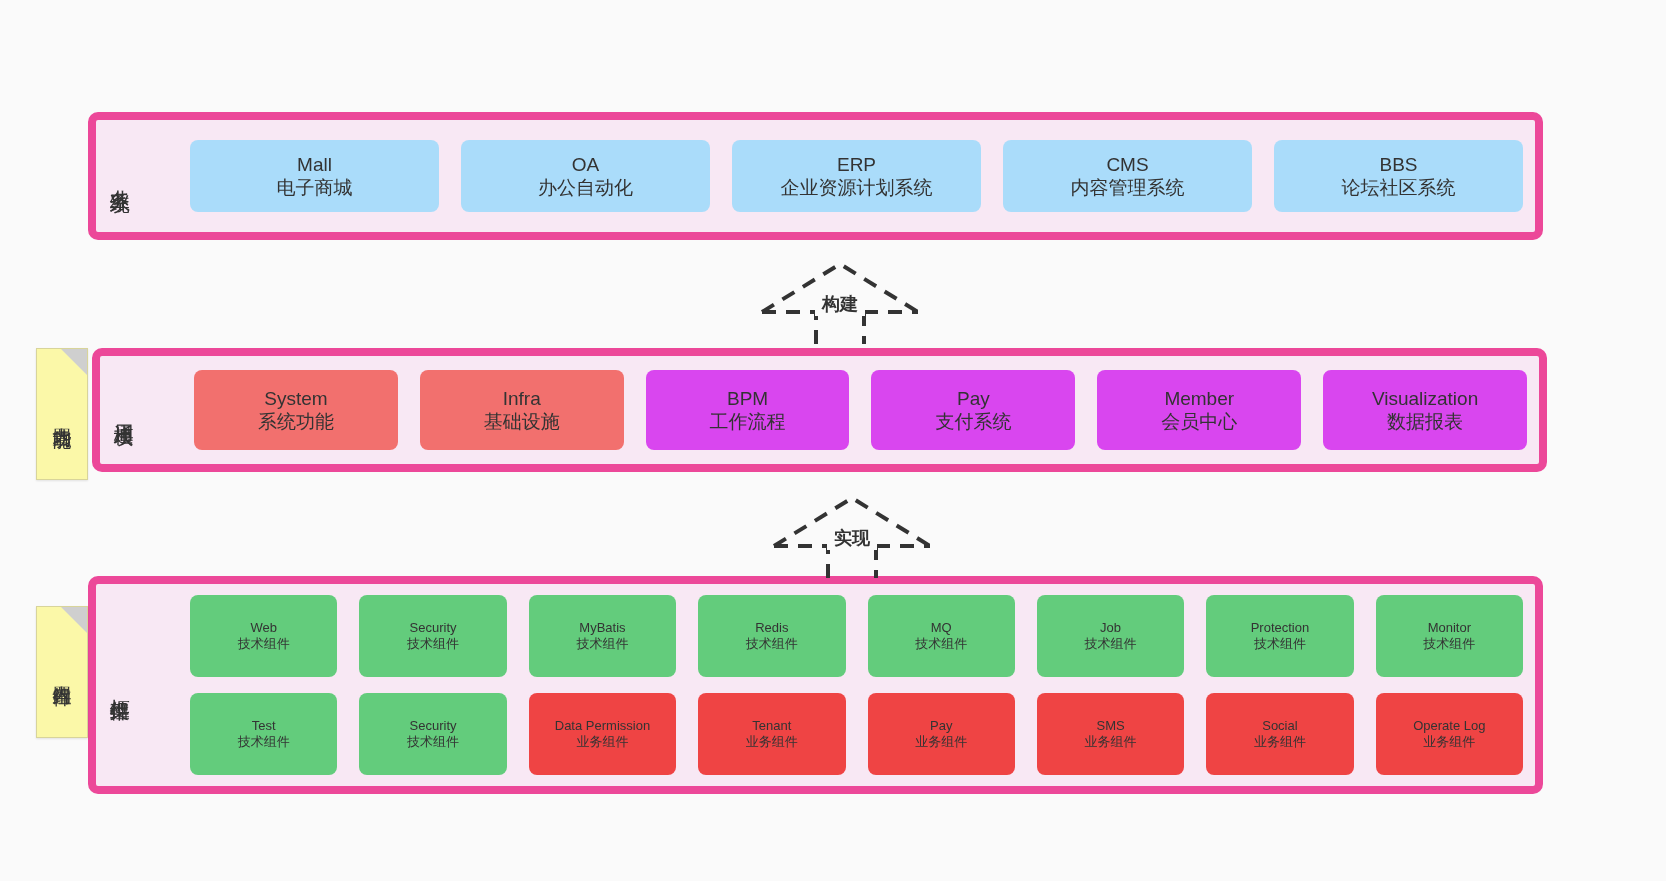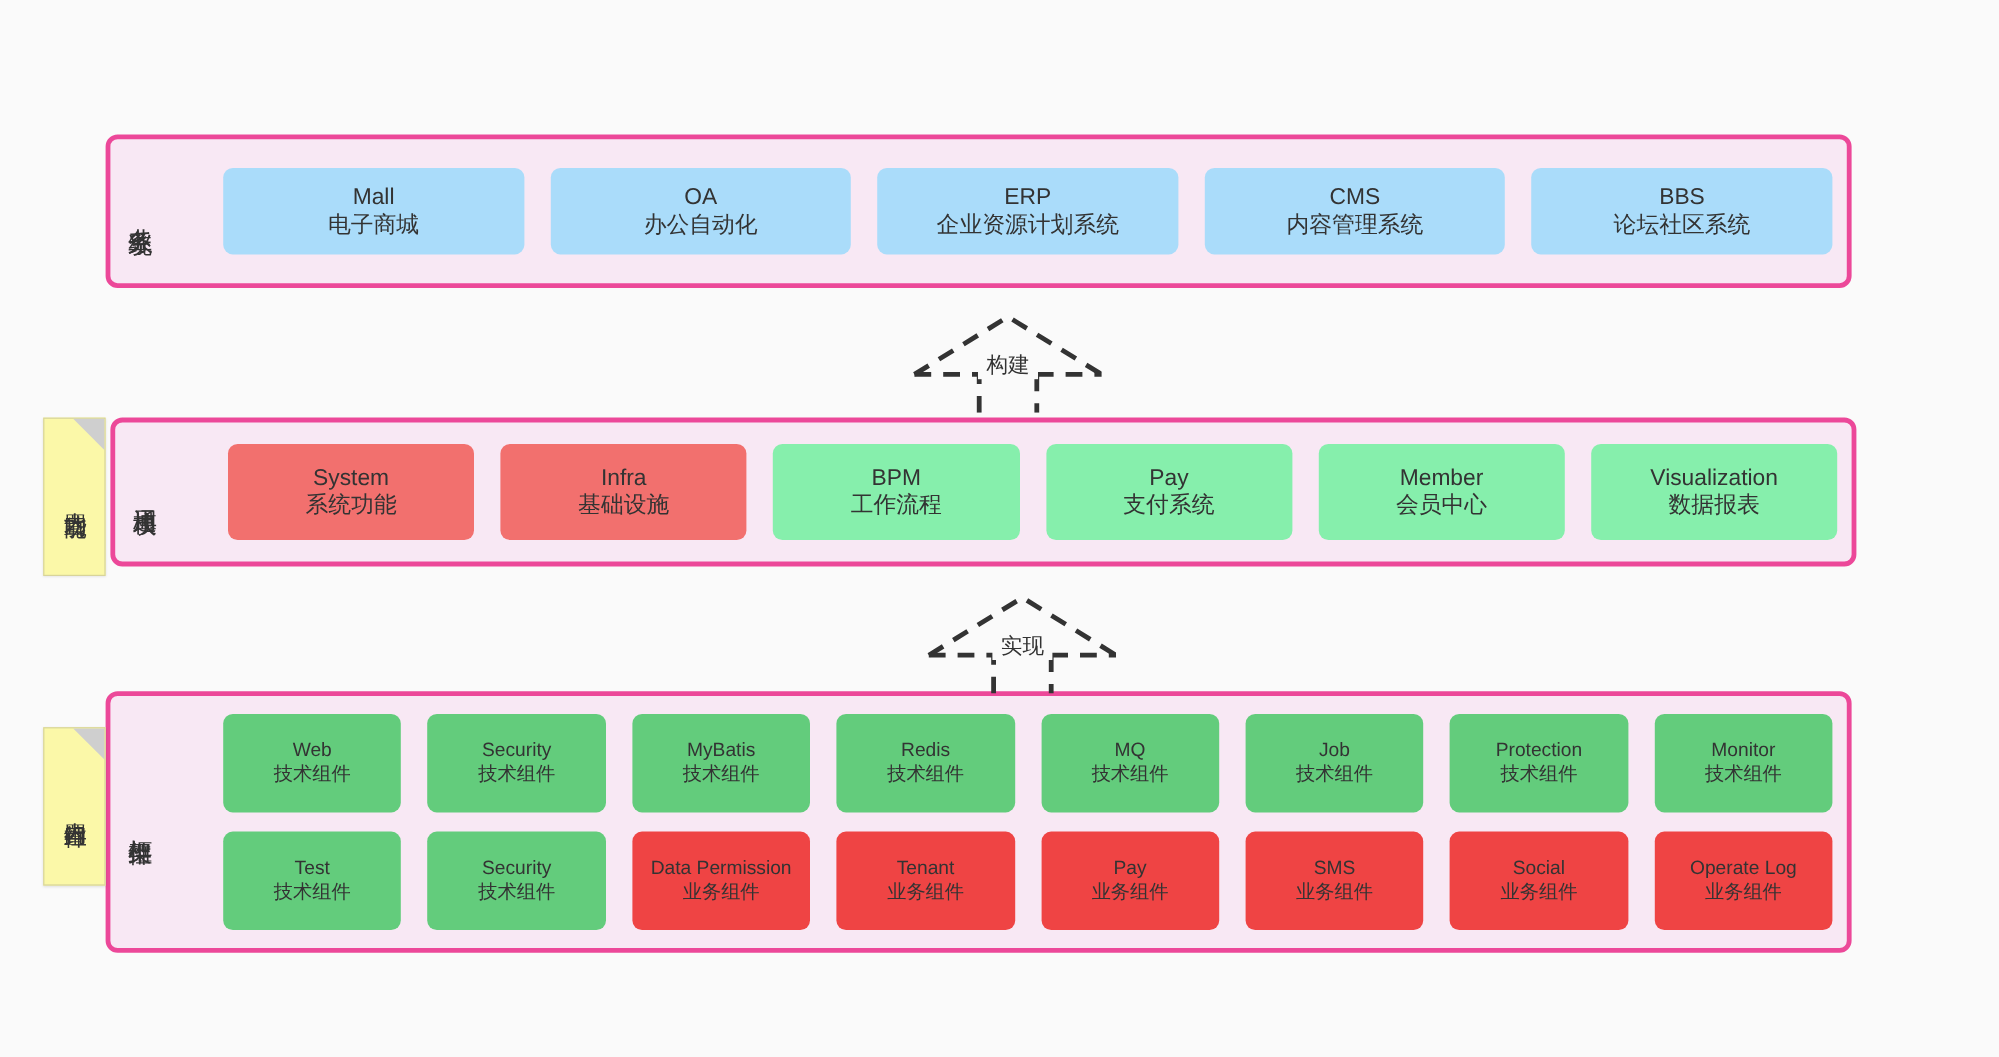--- a/index.html
+++ b/index.html
@@ -19,21 +19,21 @@
   .canvas {
     position: absolute;
     inset: 0;
   }
 
   
   .band {
     position: absolute;
     box-sizing: border-box;
     background: #f8e8f4;
-    border: 4px solid #ec4899;
+    border: 8px solid #ec4899;
     border-radius: 10px;
     display: flex;
     align-items: stretch;
     gap: 44px;
   }
   .band-title {
     width: 48px;
     flex: 0 0 48px;
     display: flex;
     align-items: center;
@@ -74,33 +74,33 @@
     font-size: 19px;
     line-height: 1.22;
     padding: 4px 6px;
     color: #333333;
   }
   .card .en { display: block; }
   .card .cn { display: block; }
 
   .c-blue   { background: #aadcfa; }
   .c-red    { background: #f2706e; }
-  .c-pink   { background: #86efac; text-align: right; }
+  .c-pink   { background: #d946ef; text-align: right; }
   .c-green  { background: #63cc7c; }
   .c-lgreen { background: #ef4444; }
 
   
   #band-business { left: 88px;  top: 112px; width: 1455px; height: 128px; }
   #band-business .card { height: 72px; }
 
   #band-common   { left: 92px;  top: 348px; width: 1455px; height: 124px; }
   #band-common .card { height: 80px; }
 
   #band-framework{ left: 88px;  top: 576px; width: 1455px; height: 218px; }
-  #band-framework .card { height: 82px; font-size: 16px; }
+  #band-framework .card { height: 82px; font-size: 13px; }
 
   #band-framework .band-body { gap: 16px; padding-top: 8px; padding-bottom: 8px; }
 
   
   .sticky {
     position: absolute;
     box-sizing: border-box;
     background: #fbf8a8;
     border: 1px solid #d8d49a;
     display: flex;
@@ -125,20 +125,21 @@
     border-width: 0 26px 26px 0;
     border-color: transparent #cfcfcf transparent transparent;
   }
   #sticky-common { left: 36px; top: 348px; width: 52px; height: 132px; }
   #sticky-framework { left: 36px; top: 606px; width: 52px; height: 132px; }
 
   
   .connector {
     position: absolute;
     z-index: 2;
+    font-weight: bold;
   }
   .connector svg { display: block; }
   .connector .conn-label {
     position: absolute;
     left: 0;
     right: 0;
     top: 38px;
     text-align: center;
     font-size: 18px;
     color: #333;

